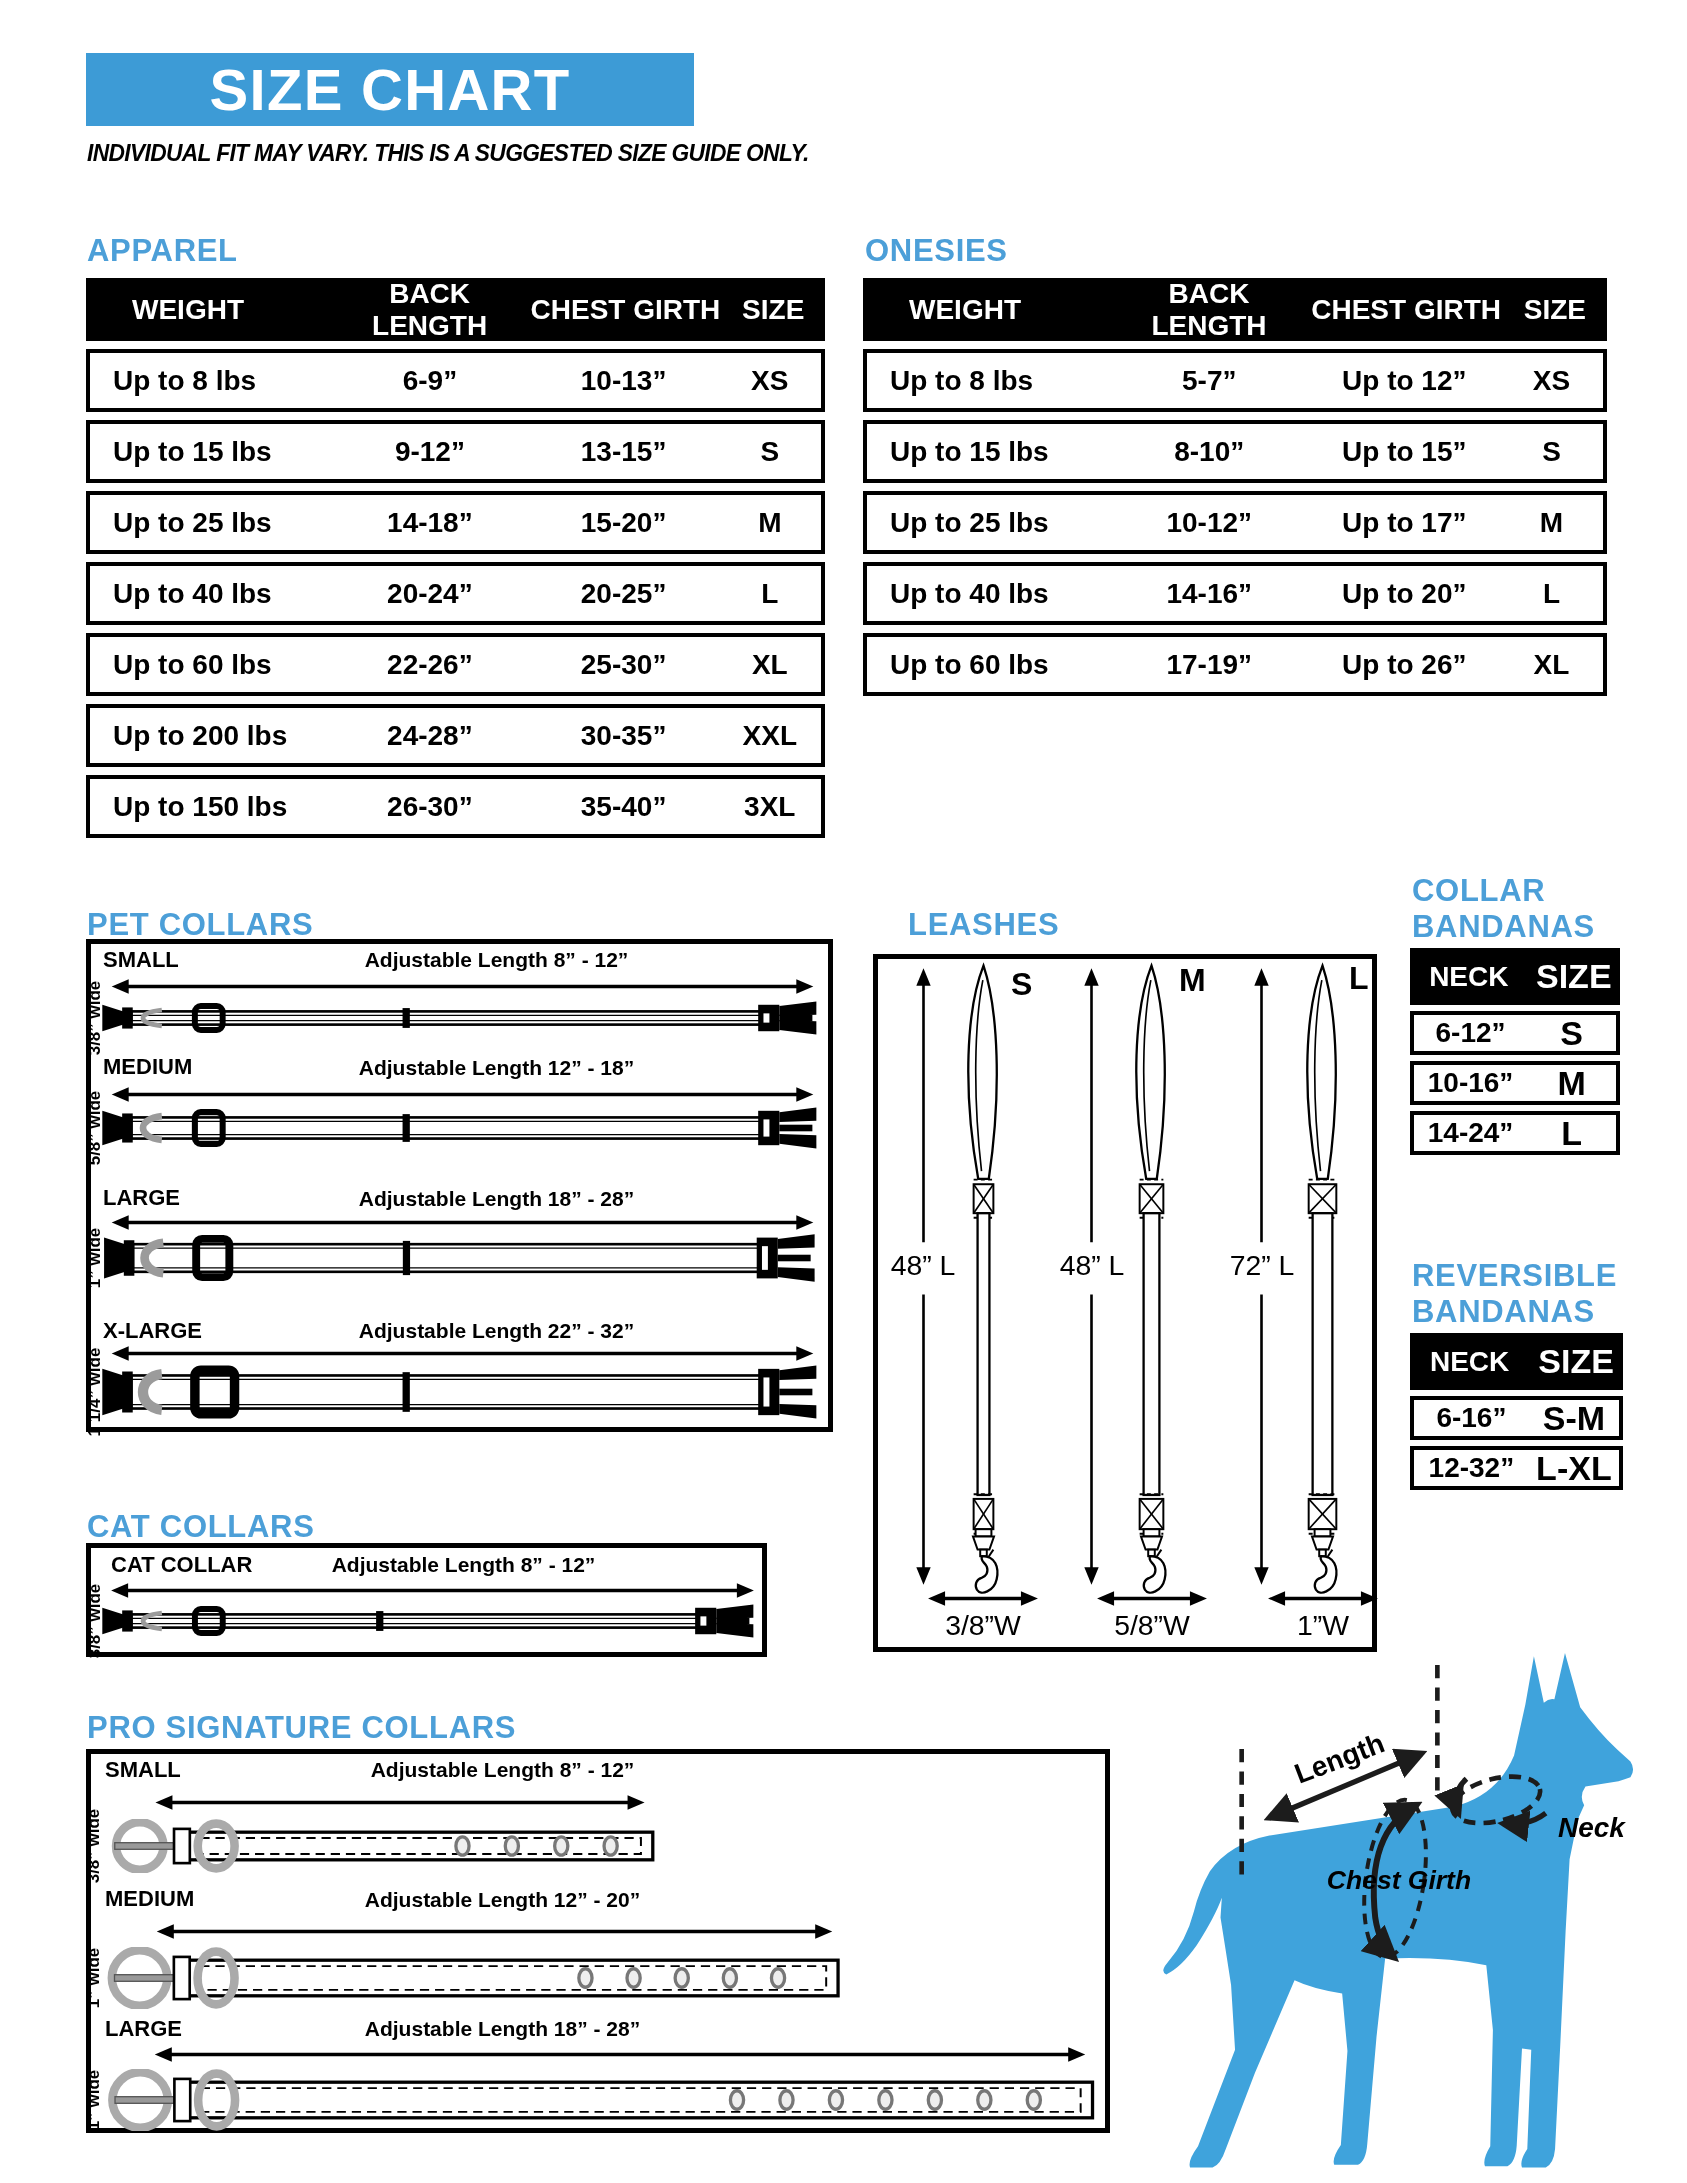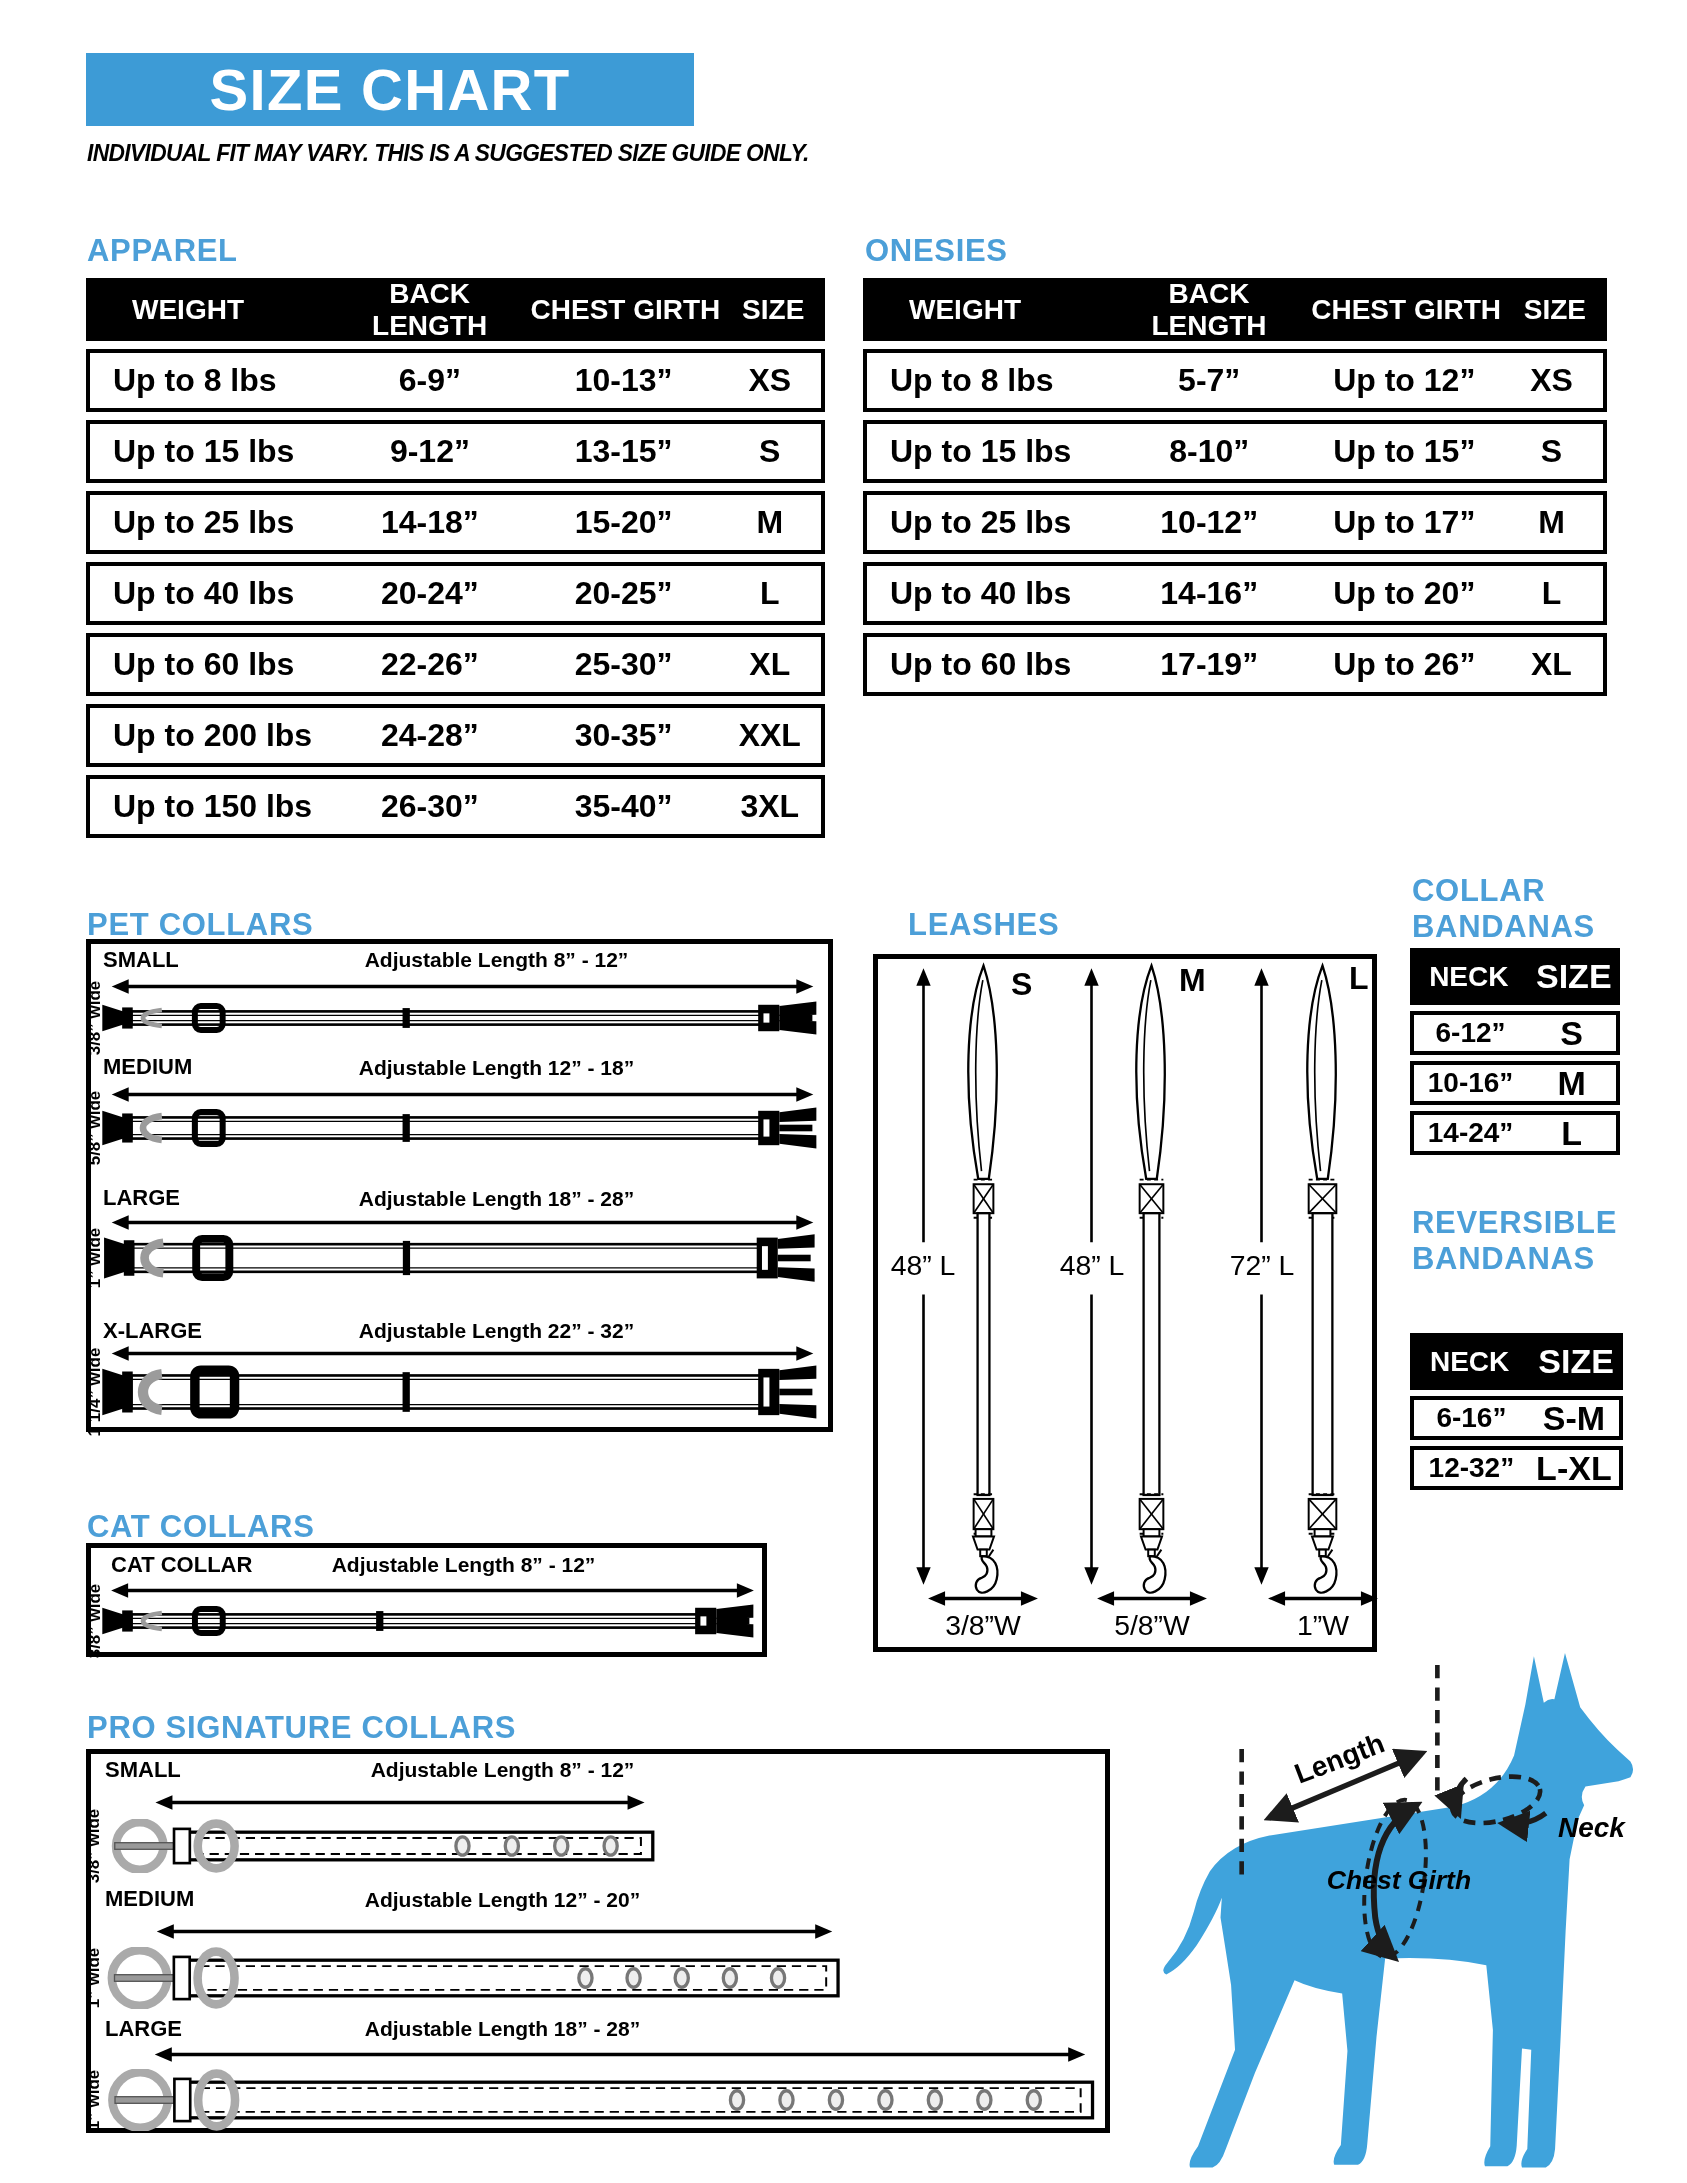--- a/index.html
+++ b/index.html
@@ -16,21 +16,21 @@
                 letter-spacing:-0.7px; transform:scaleX(.93); transform-origin:left; white-space:nowrap; }
 
   .sec-heading { color:var(--heading); font-weight:bold; font-size:31px; letter-spacing:0.7px; white-space:nowrap; }
   .sec-heading.two-line { line-height:1.16;margin-top:9px; }
 
   
   .sctable { }
   .sctable .hdr { background:#000; color:#fff; height:63px; display:flex; align-items:center;
                   font-weight:bold; font-size:28px; }
   .sctable .row { background:#fff; border:4px solid #000; height:63px; margin-top:8px;
-                  display:flex; align-items:center; font-weight:bold; font-size:32px; color:#000; }
+                  display:flex; align-items:center; font-weight:bold; font-size:28px; color:#000; }
   .c-weight { width:33%; padding-left:23px; }
   .c-back   { width:27%; text-align:center; }
   .c-chest  { width:26%; text-align:center; }
   .c-size   { width:14%; text-align:center; }
   .hdr .c-weight { padding-left:46px; }
 
   
   .bt .hdr { background:#000; color:#fff; height:57px; display:flex; align-items:center;
              font-weight:bold; font-size:26.5px; }
   .bt .row { background:#fff; border:4px solid #000; height:44px; margin-top:6px;
@@ -377,21 +377,21 @@
     <div class="row">
       <span class="bt-neck">10-16”</span>
       <span class="bt-size">M</span>
     </div>
     <div class="row">
       <span class="bt-neck">14-24”</span>
       <span class="bt-size">L</span>
     </div>
   </div>
 
-  <div class="abs sec-heading two-line" style="left:1412px;top:1196px;">
+  <div class="abs sec-heading two-line" style="left:1412px;top:1249px;">
     <div>REVERSIBLE</div>
     <div>BANDANAS</div>
   </div>
   <div class="abs bt" style="left:1410px;top:1333px;width:213px;">
     <div class="hdr">
       <span class="bt-neck">NECK</span>
       <span class="bt-size">SIZE</span>
     </div>
     <div class="row">
       <span class="bt-neck">6-16”</span>

